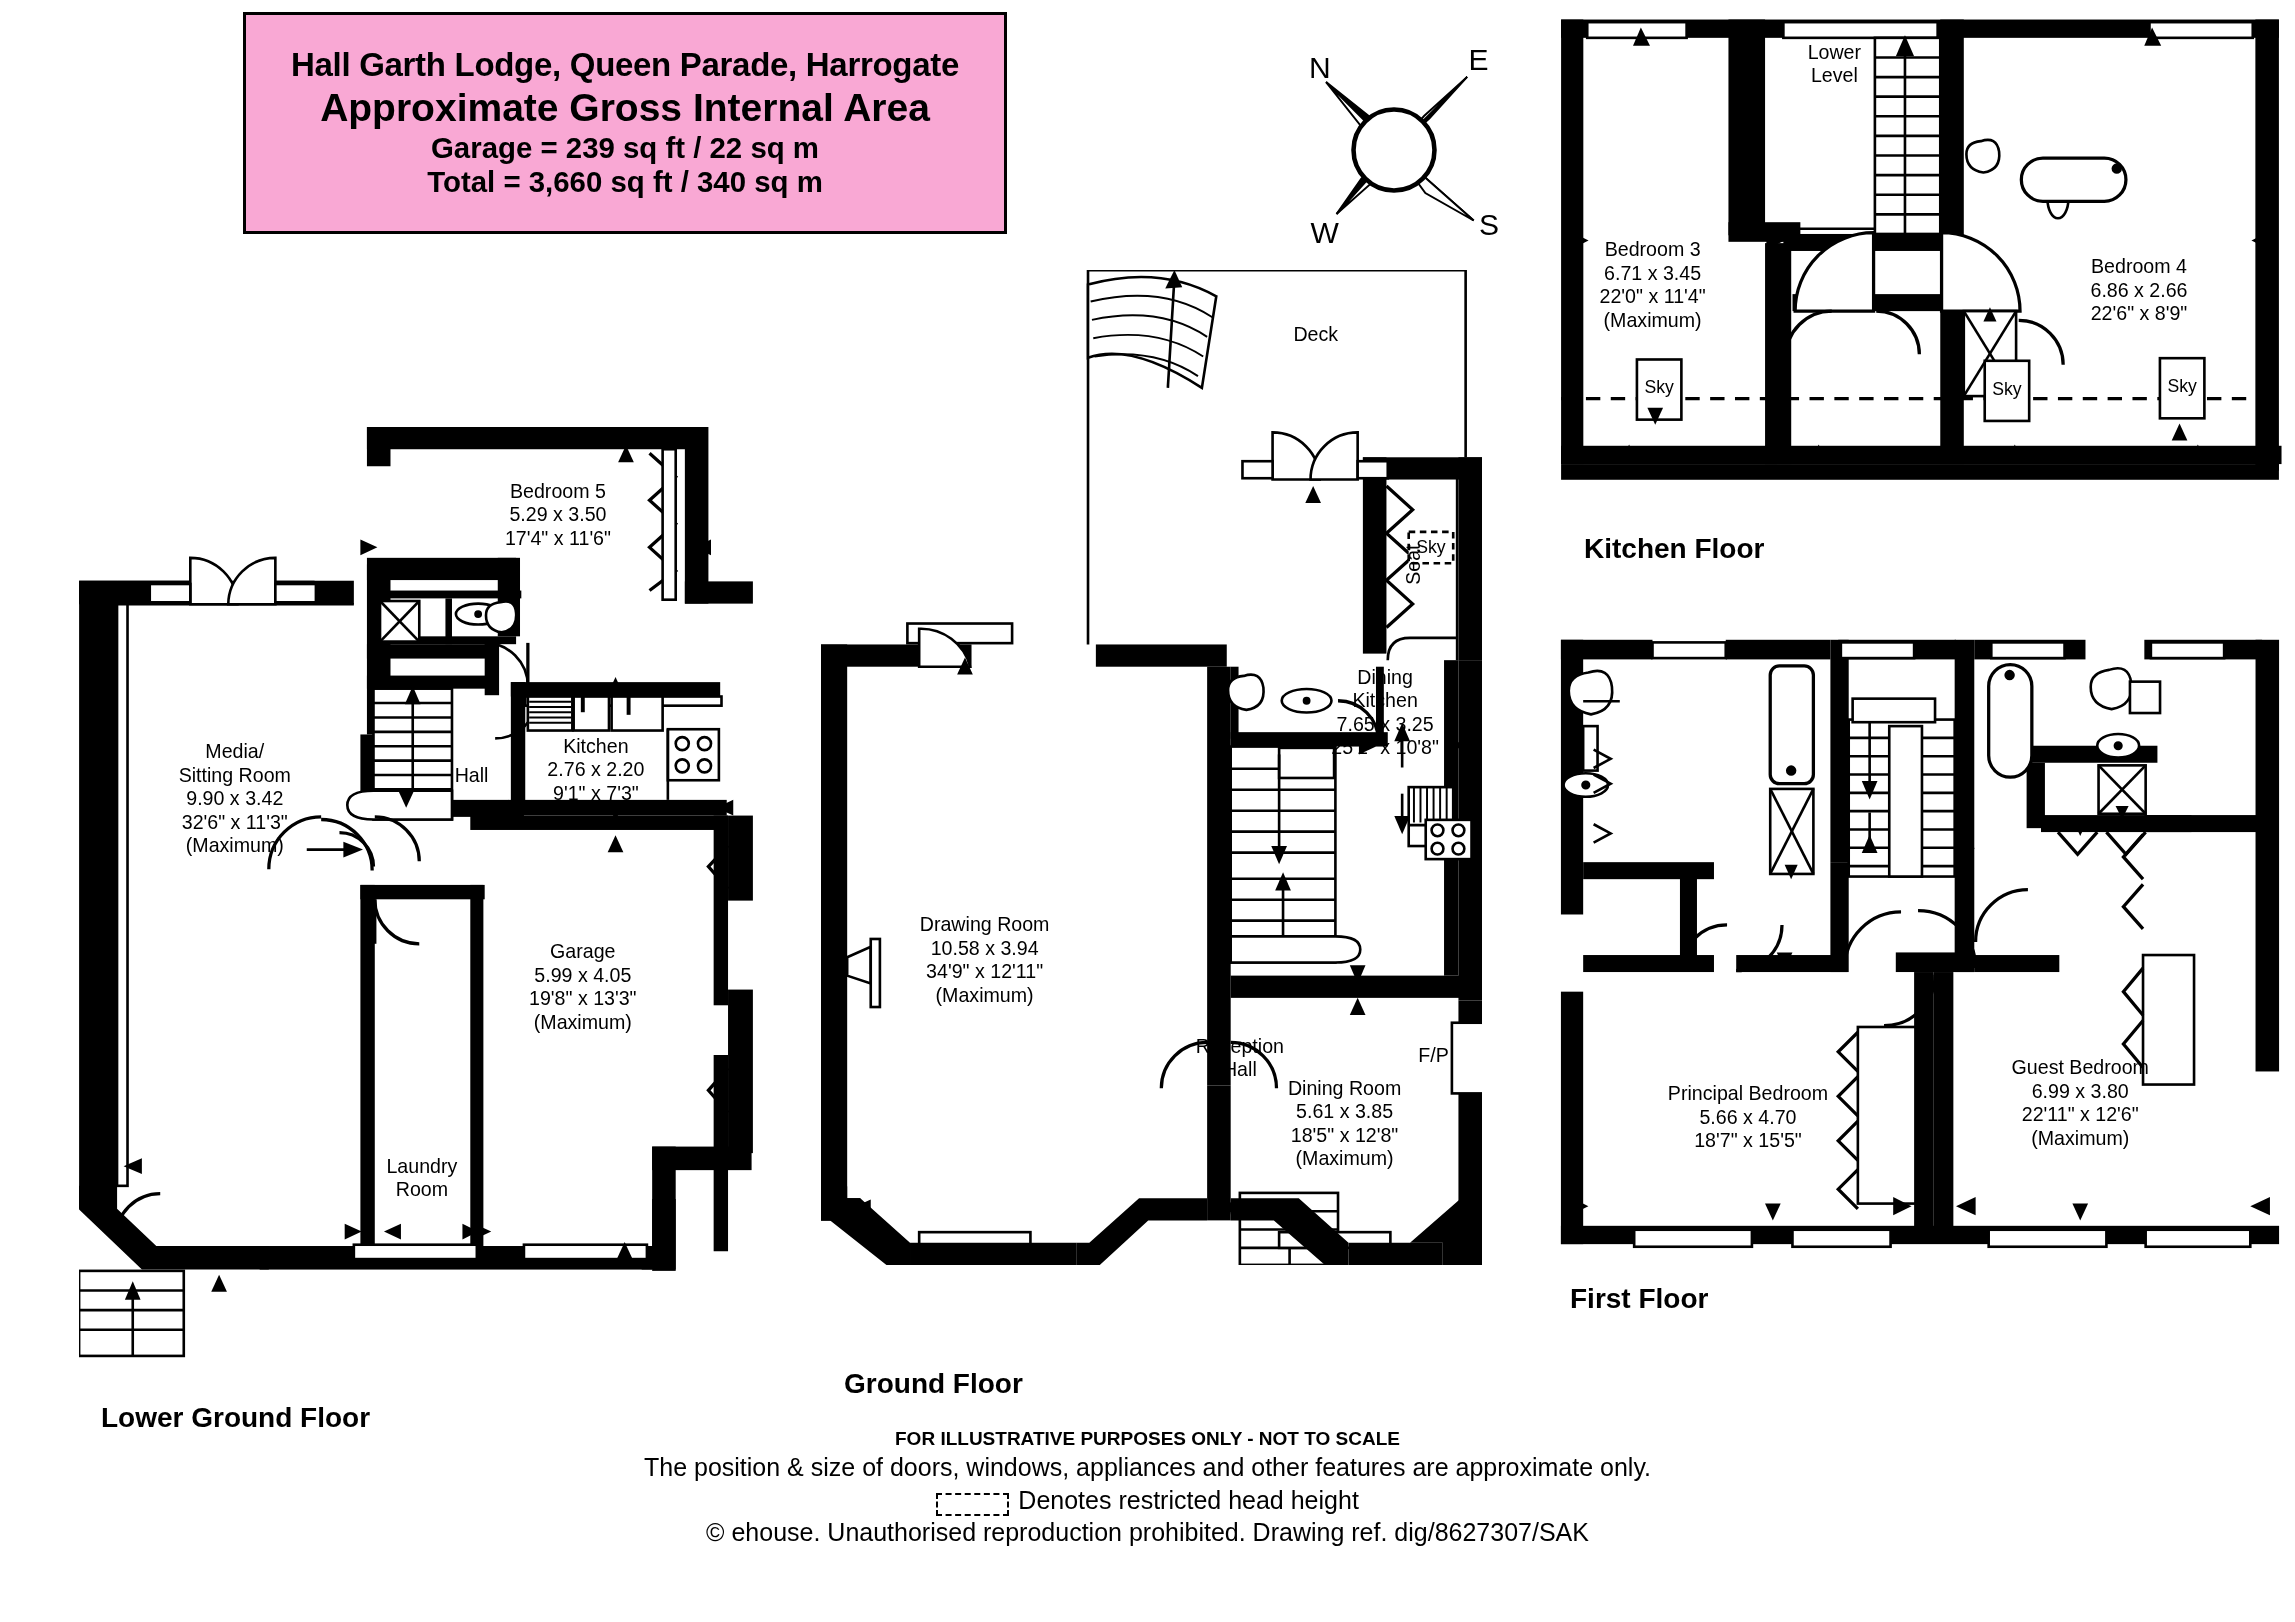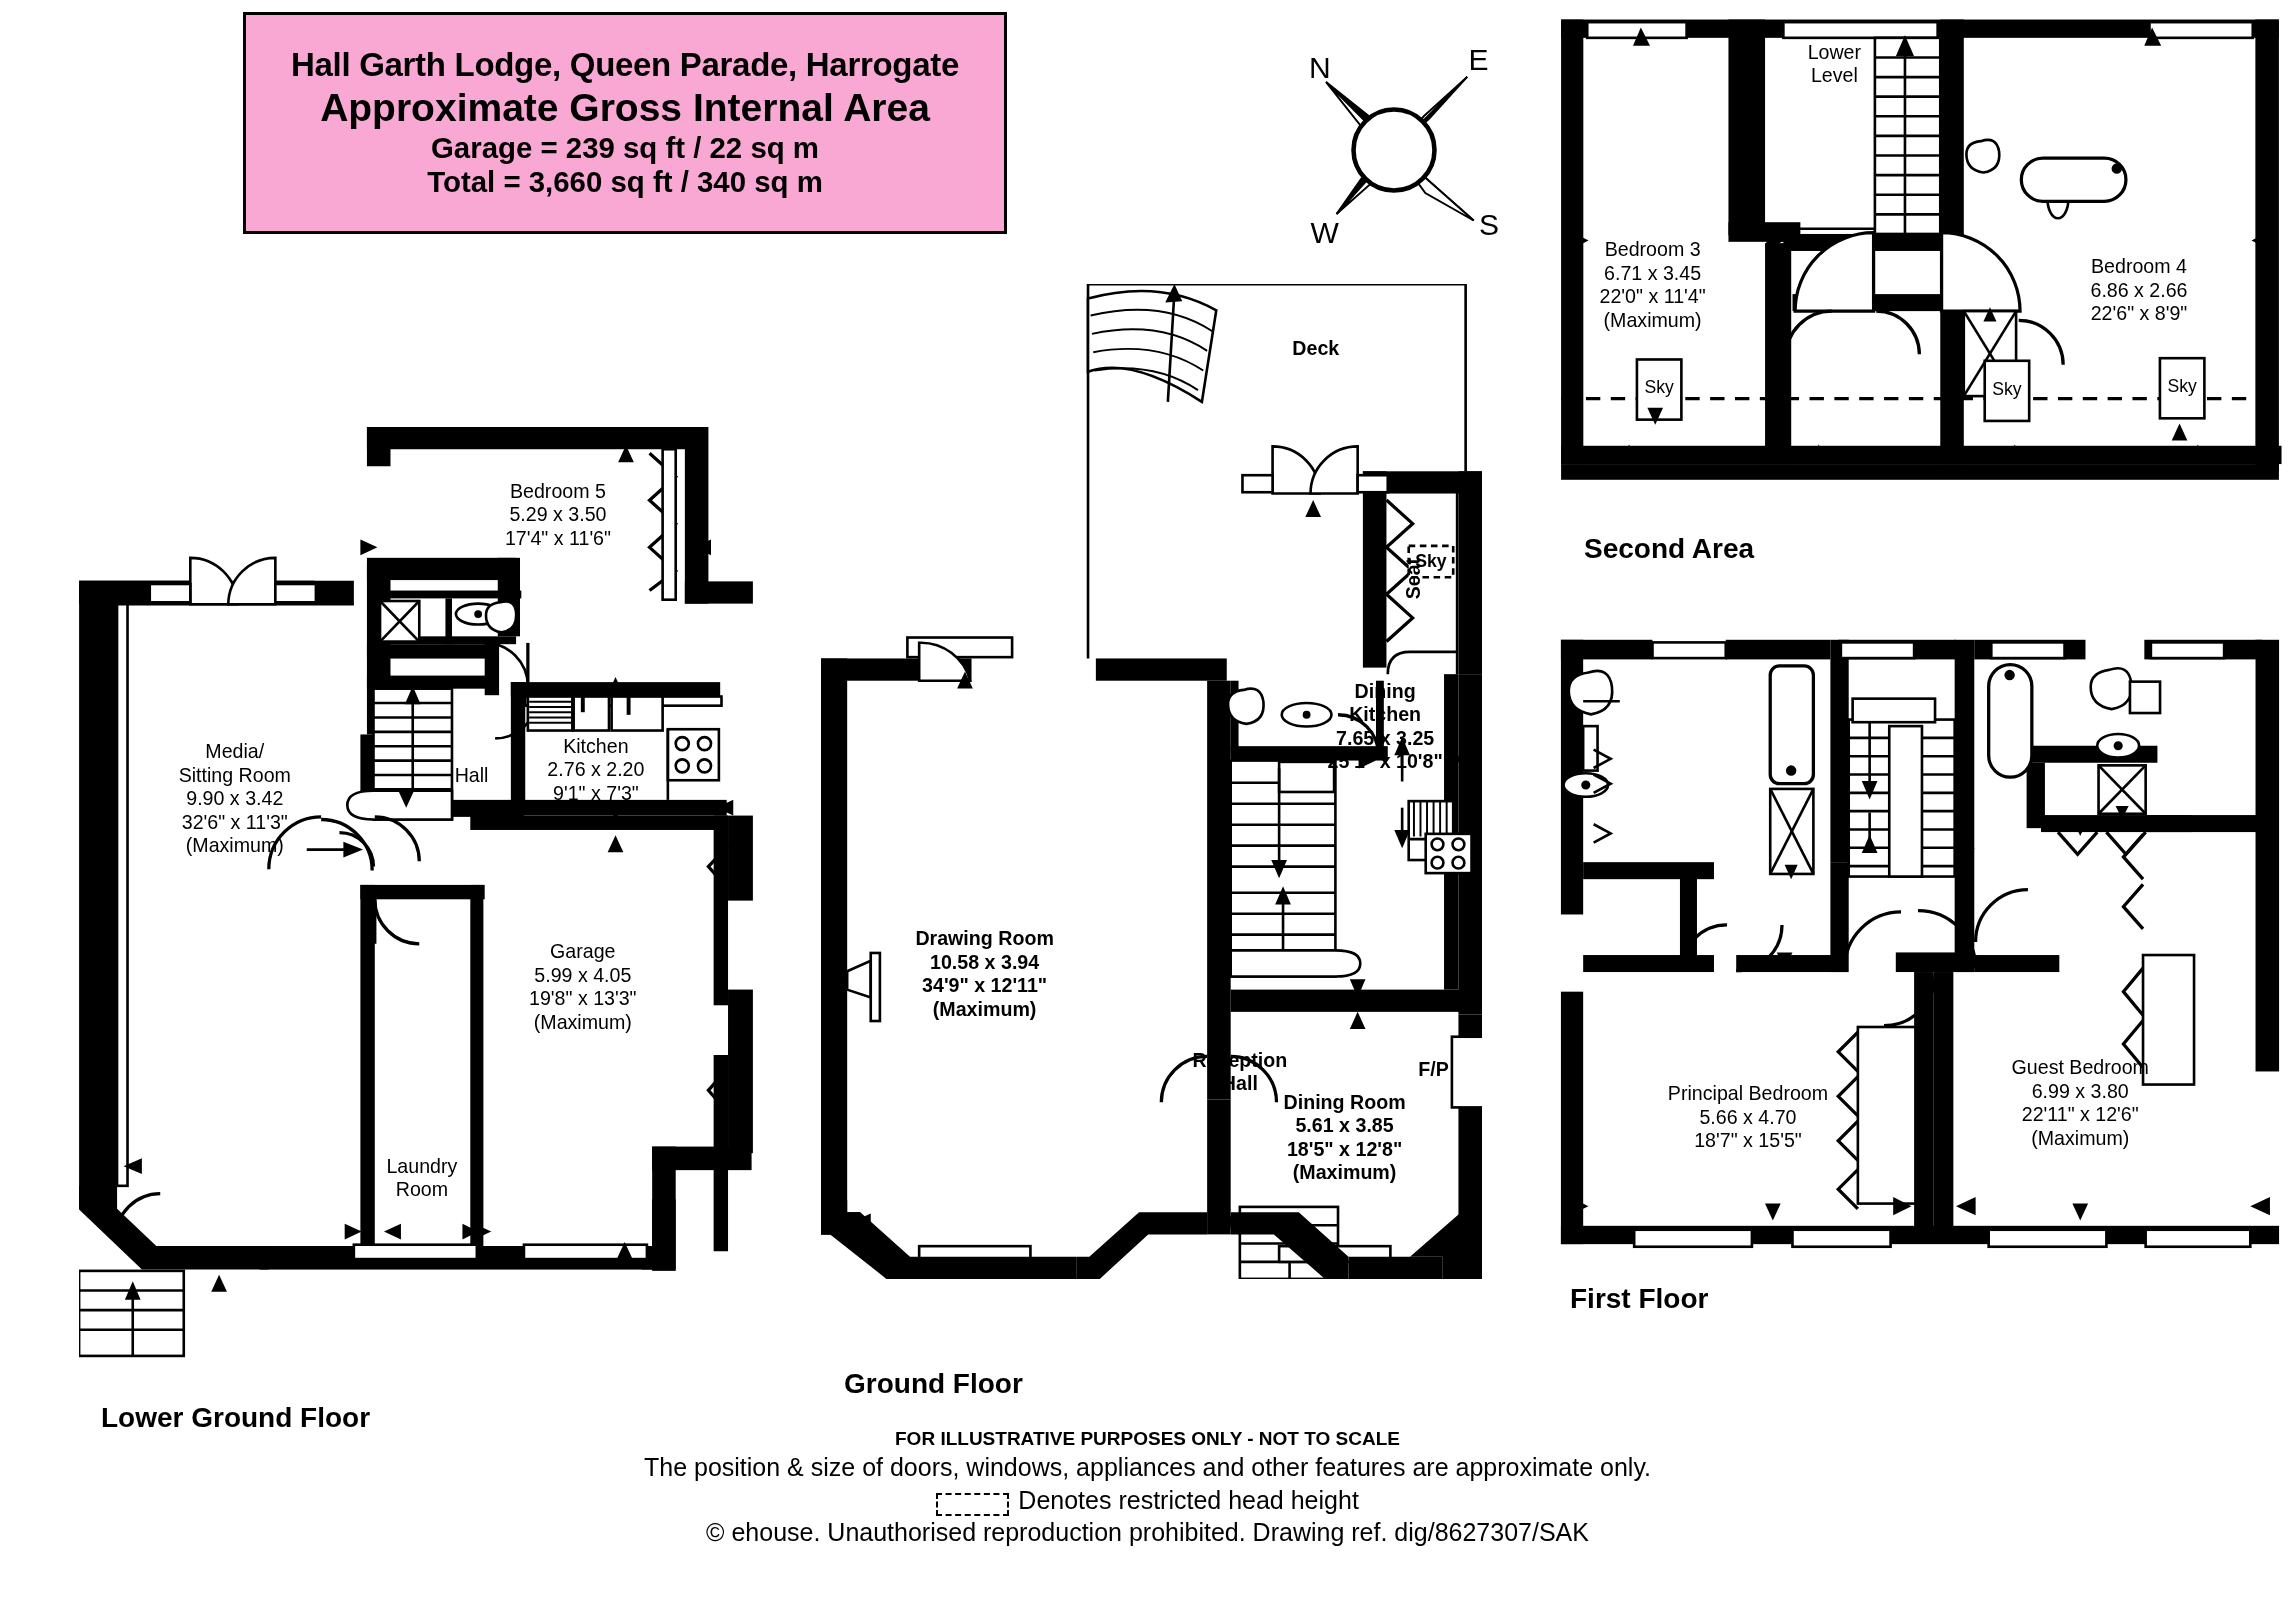--- a/index.html
+++ b/index.html
@@ -21,21 +21,21 @@
   #title-block .l0{font-size:33px;letter-spacing:-0.3px;}
   #title-block .l1{font-size:39px;}
   #title-block .l2{font-size:29.4px;}
 
   
   #compass{position:absolute;left:1283px;top:39px;width:222px;height:222px;}
 
   
   .plan{position:absolute;}
   #plan-lower{left:79px;top:427px;width:674px;height:942px;}
-  #plan-ground{left:821px;top:284px;width:661px;height:995px;font-weight:bold;}
+  #plan-ground{left:821px;top:270px;width:661px;height:995px;}
   #plan-second{left:1557px;top:13px;width:726px;height:523px;}
   #plan-first{left:1557px;top:628px;width:726px;height:641px;}
 
   .plan svg{display:block;width:100%;height:100%;}
 
   
   .floor-caption{position:absolute;font-weight:bold;font-size:28px;
      font-family:"Liberation Sans", sans-serif;white-space:nowrap;}
   #cap-lower{left:101px;top:1402px;}
   #cap-ground{left:844px;top:1368px;}
@@ -709,21 +709,21 @@
         <text class="rt" x="800" y="682">Guest Bedroom</text>
         <text class="rt" x="800" y="718">6.99 x 3.80</text>
         <text class="rt" x="800" y="754">22'11" x 12'6"</text>
         <text class="rt" x="800" y="790">(Maximum)</text>
       </g>
     </svg>
   </div>
 
   <div class="floor-caption" id="cap-lower">Lower Ground Floor</div>
   <div class="floor-caption" id="cap-ground">Ground Floor</div>
-  <div class="floor-caption" id="cap-second">Second Area</div>
+  <div class="floor-caption" id="cap-second">Kitchen Floor</div>
   <div class="floor-caption" id="cap-first">First Floor</div>
 
   <div id="footer">
     <div class="f-strong">FOR ILLUSTRATIVE PURPOSES ONLY - NOT TO SCALE</div>
     <div class="f-norm">The position &amp; size of doors, windows, appliances and other features are approximate only.</div>
     <div class="f-row">
       <span class="dash-box"></span>
       <span class="f-norm">Denotes restricted head height</span>
     </div>
     <div class="f-norm">© ehouse. Unauthorised reproduction prohibited. Drawing ref. dig/8627307/SAK</div>

